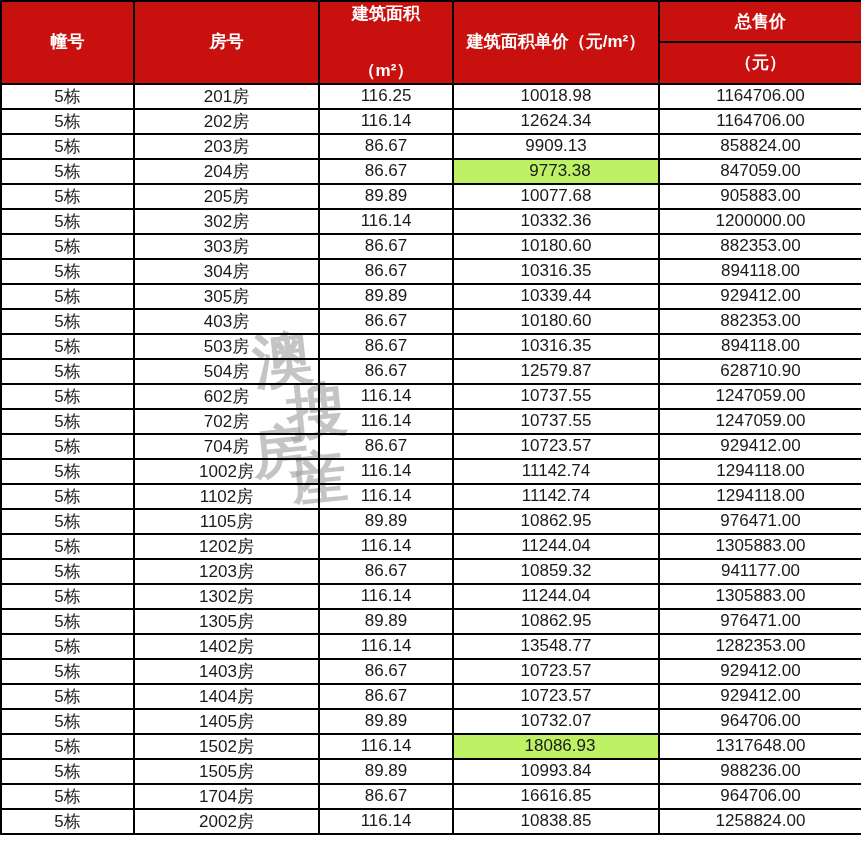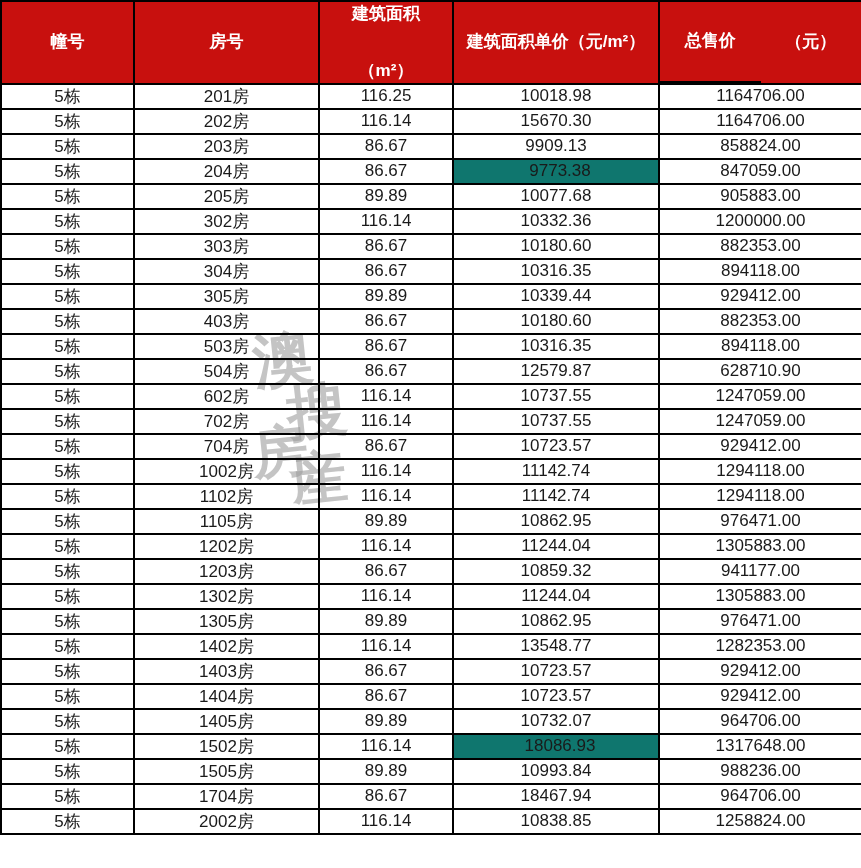--- a/index.html
+++ b/index.html
@@ -53,23 +53,23 @@
     font-size: 17px;
     height: 54px;
     line-height: 1.4;
   }
   .price-table td {
     height: 23px;
     font-size: 17px;
     color: #1a1a1a;
     background: transparent;
   }
-  td.highlight { background: #0f766e; padding-left: 8px; }
+  td.highlight { background: #bef264; padding-left: 8px; }
   .th-stack { display: flex; flex-direction: column; justify-content: center; height: 100%; gap: 33px; }
-  .th-split { display: flex; flex-direction: row; height: 100%; }
+  .th-split { display: flex; flex-direction: column; height: 100%; }
   .th-split .th-top {
     flex: 1; display: flex; align-items: center; justify-content: center;
     border-bottom: 2px solid #000000;
   }
   .th-split .th-bottom {
     flex: 1; display: flex; align-items: center; justify-content: center;
   }
 </style>
 </head>
 <body>
@@ -121,21 +121,21 @@
           <td>5栋</td>
           <td>201房</td>
           <td>116.25</td>
           <td>10018.98</td>
           <td>1164706.00</td>
         </tr>
         <tr>
           <td>5栋</td>
           <td>202房</td>
           <td>116.14</td>
-          <td>15670.30</td>
+          <td>12624.34</td>
           <td>1164706.00</td>
         </tr>
         <tr>
           <td>5栋</td>
           <td>203房</td>
           <td>86.67</td>
           <td>9909.13</td>
           <td>858824.00</td>
         </tr>
         <tr>
@@ -310,21 +310,21 @@
           <td>5栋</td>
           <td>1505房</td>
           <td>89.89</td>
           <td>10993.84</td>
           <td>988236.00</td>
         </tr>
         <tr>
           <td>5栋</td>
           <td>1704房</td>
           <td>86.67</td>
-          <td>18467.94</td>
+          <td>16616.85</td>
           <td>964706.00</td>
         </tr>
         <tr>
           <td>5栋</td>
           <td>2002房</td>
           <td>116.14</td>
           <td>10838.85</td>
           <td>1258824.00</td>
         </tr>
       </tbody>

